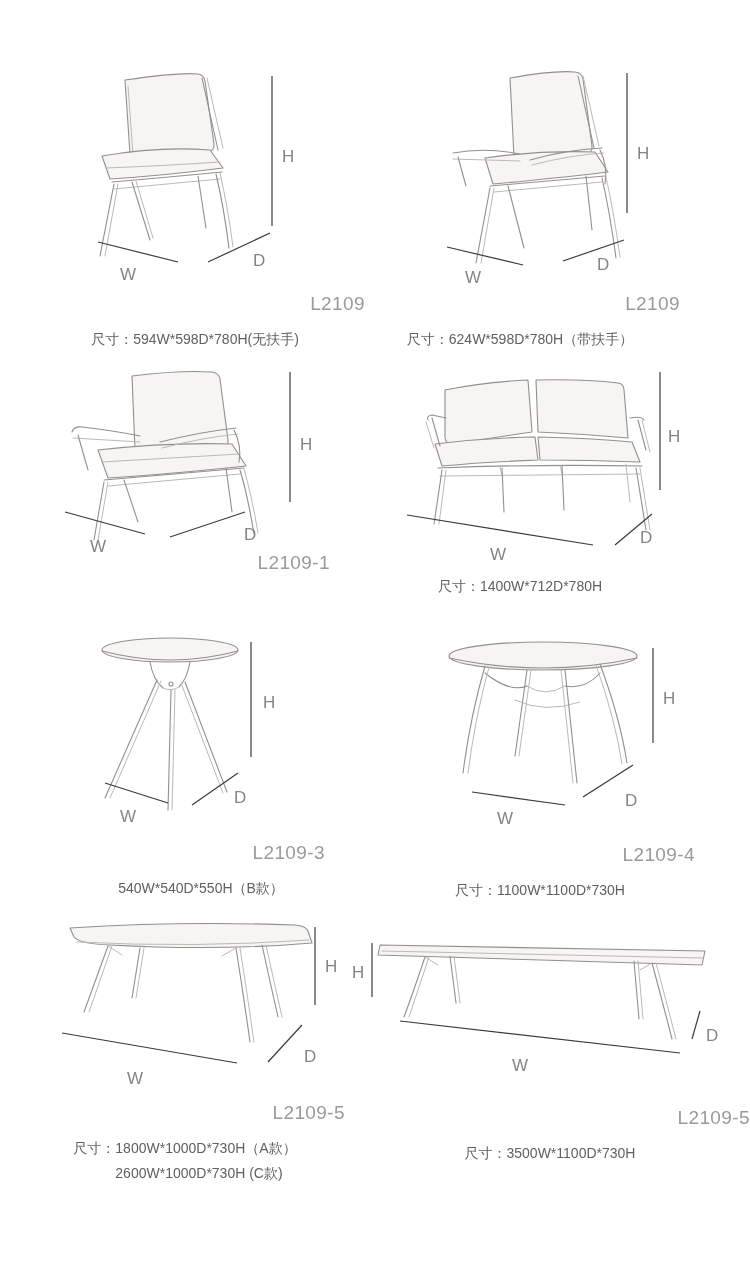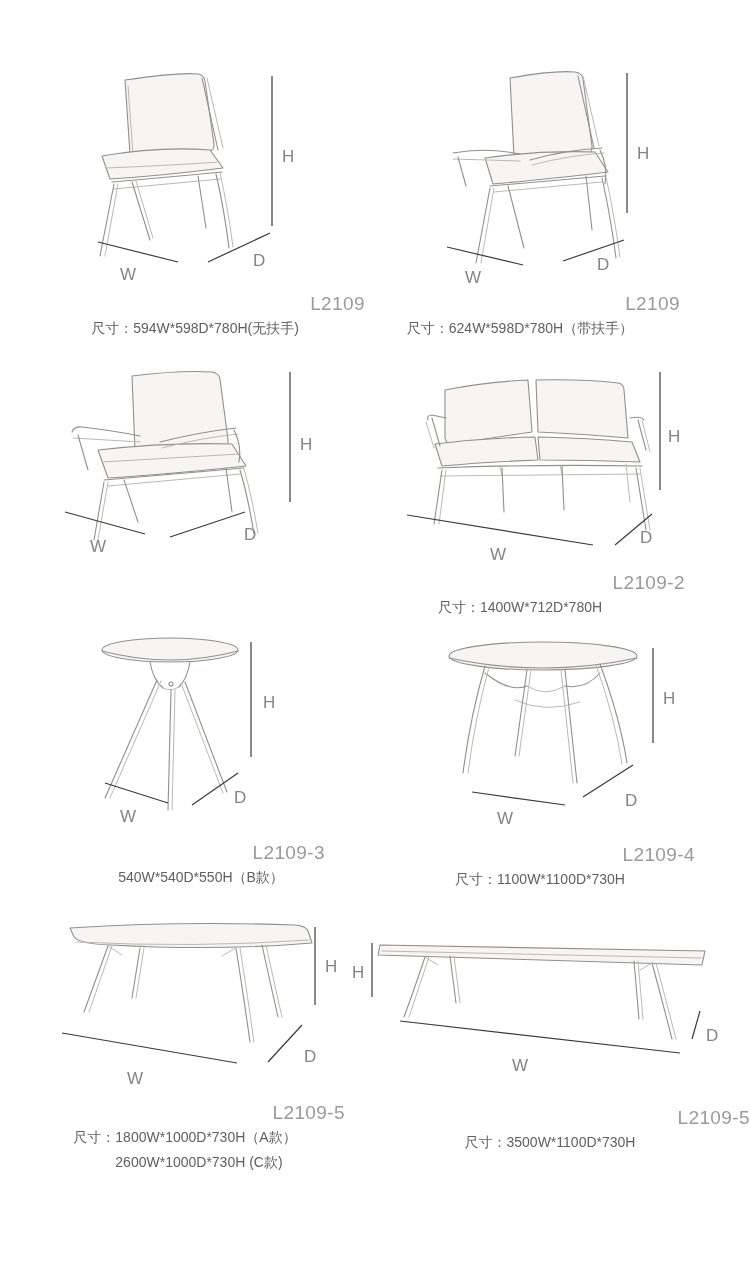--- a/index.html
+++ b/index.html
@@ -7,21 +7,21 @@
     position:relative;width:750px;height:1284px;background:var(--background,#fff);
     font-family:"Liberation Sans","DejaVu Sans",sans-serif;overflow:hidden;
   }
   .card{position:absolute;}
   .code{
     text-align:right;font-size:19px;color:var(--code-text,#9a9a9a);
     letter-spacing:.4px;line-height:22px;
   }
   .sizes{
     text-align:center;font-size:14px;color:var(--size-text,#606060);
-    line-height:25px;margin-top:1px;
+    line-height:25px;margin-top:12px;
   }
   .sizes .inner{display:inline-block;text-align:left;}
   .cont{padding-left:42px;}
   svg{display:block;}
   .sk{stroke:var(--sketch-dark,#938f8b);fill:none;stroke-width:1.1;stroke-linecap:round;stroke-linejoin:round;}
   .skl{stroke:var(--sketch-light,#bcb9b5);fill:none;stroke-width:1;stroke-linecap:round;stroke-linejoin:round;}
   .cush{fill:var(--cushion-fill,#f6f5f3);stroke:var(--sketch-dark,#938f8b);stroke-width:1.1;stroke-linejoin:round;}
   .dim{stroke:var(--dim-line,#3a3a3a);stroke-width:1.2;}
   .dimtxt{fill:var(--dim-letter,#858585);font-family:"Liberation Sans","DejaVu Sans",sans-serif;font-size:17px;}
 </style>
@@ -124,20 +124,21 @@
       </g>
       <g>
         <line class="dim" x1="260" y1="10" x2="260" y2="140"></line>
         <line class="dim" x1="35" y1="150" x2="115" y2="172"></line>
         <line class="dim" x1="140" y1="175" x2="215" y2="150"></line>
         <text class="dimtxt" x="270" y="88">H</text>
         <text class="dimtxt" x="60" y="190">W</text>
         <text class="dimtxt" x="214" y="178">D</text>
       </g>
     </svg>
+    <div class="code">L2109-1</div>
   </div>
 
   <div class="card" style="left:355px;top:362px;width:330px;">
     <svg width="330" height="200" viewBox="0 0 330 200">
       <g>
         <path class="cush" d="M90,28 Q130,20 173,18 L177,70 Q135,76 97,82 Q91,82 90,76 Z"></path>
         <path class="cush" d="M181,18 Q230,17 263,21 Q269,22 269,28 L273,76 Q230,72 183,70 Z"></path>
         <path class="cush" d="M80,82 Q130,76 180,75 L183,98 Q130,100 87,104 Z"></path>
         <path class="cush" d="M183,75 Q235,76 277,80 L285,100 Q235,98 185,98 Z"></path>
         <path class="sk" d="M73,58 Q71,54 77,53 L91,56"></path>
@@ -159,21 +160,20 @@
       </g>
       <g>
         <line class="dim" x1="305" y1="10" x2="305" y2="128"></line>
         <line class="dim" x1="52" y1="153" x2="238" y2="183"></line>
         <line class="dim" x1="260" y1="183" x2="297" y2="152"></line>
         <text class="dimtxt" x="313" y="80">H</text>
         <text class="dimtxt" x="135" y="198">W</text>
         <text class="dimtxt" x="285" y="181">D</text>
       </g>
     </svg>
-    <div class="code" style="margin-top:10px">L2109-2</div>
     <div class="sizes"><span class="inner">
       <div>尺寸：1400W*712D*780H</div>
     </span></div>
   </div>
 
   <div class="card" style="left:35px;top:622px;width:290px;">
     <svg width="290" height="220" viewBox="0 0 290 220">
       <g>
         <ellipse class="cush" cx="135" cy="28" rx="68" ry="12"></ellipse>
         <path class="sk" d="M67,29 Q135,47 203,29"></path>

